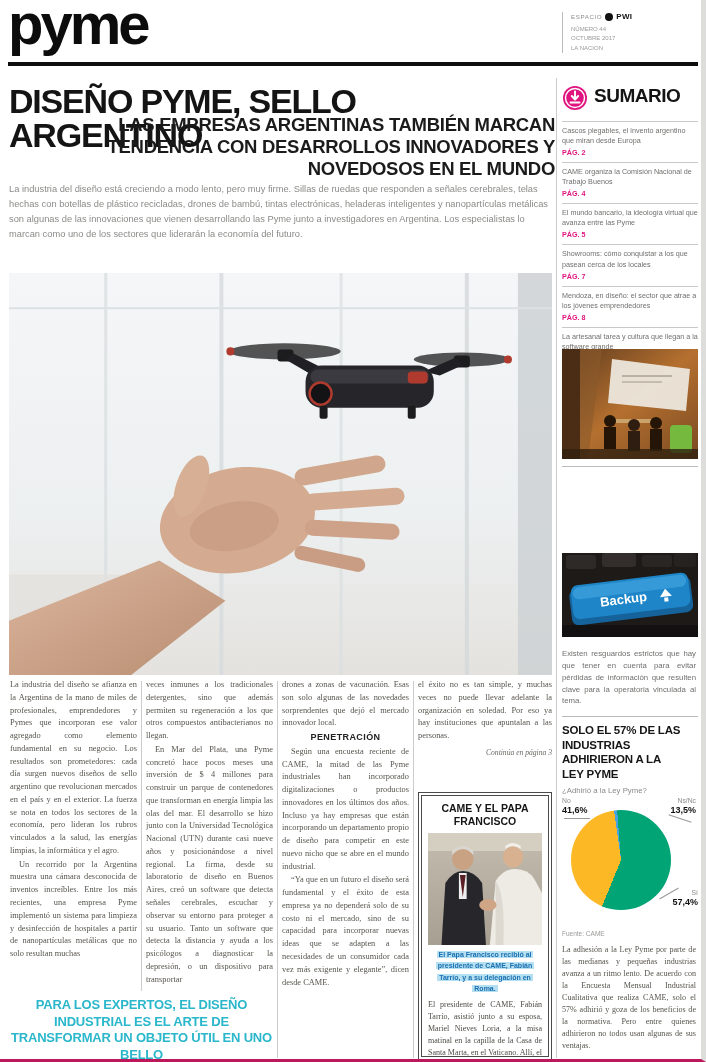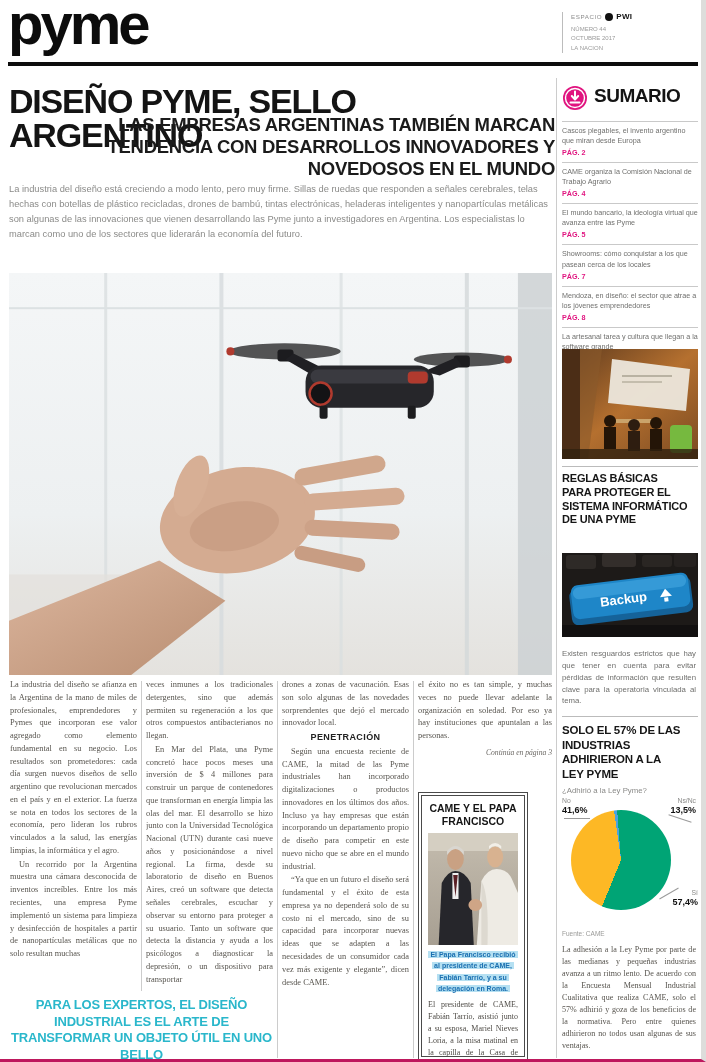--- a/index.html
+++ b/index.html
@@ -60,21 +60,21 @@
   #col3{left:282px;top:679px;width:127px;height:380px;overflow:hidden;}
   #col4-text{left:418px;top:679px;width:134px;}
   .colrule{position:absolute;width:1px;background:#cccccc;top:681px;}
   #rule-c1{left:141px;height:310px;}
   #rule-c2{left:277px;height:377px;}
   #rule-c3{left:413px;height:377px;}
   .subhead-col{text-align:center;font-family:"Liberation Sans",sans-serif;font-weight:800;font-size:9px;letter-spacing:.4px;margin:7px 0 5px;color:#222;text-indent:0 !important;}
   #continua{text-align:right;font-style:italic;font-size:7.6px;margin-top:4px;color:#6b6864;}
   #quote{left:10px;top:997px;width:263px;font-size:13px;font-weight:800;color:#2ab7cb;text-align:center;line-height:1.27;letter-spacing:-.2px;}
   
-  #came-box{left:418px;top:792px;width:110px;height:268px;border:1px solid #4a4a4a;padding:2px;box-sizing:border-box;}
+  #came-box{left:418px;top:792px;width:134px;height:268px;border:1px solid #4a4a4a;padding:2px;box-sizing:border-box;}
   #came-inner{border:1px solid #4a4a4a;height:100%;box-sizing:border-box;padding:5px 6px;overflow:hidden;}
   .box-title{text-align:center;font-weight:800;font-size:10.5px;line-height:1.2;margin:1px 0 6px;color:#151515;}
   .box-photo{width:100%;height:112px;margin-bottom:4px;}
   .box-caption{font-size:7px;font-weight:bold;text-align:center;line-height:1.6;color:#1a6fb0;}
   .box-caption span{background:#b5e0f2;padding:0 2px;box-decoration-break:clone;-webkit-box-decoration-break:clone;}
   .box-body{margin-top:5px;font-family:"Liberation Serif",serif;font-size:8px;line-height:1.5;color:#4e4b46;text-align:justify;}
 </style>
 </head>
 <body>
 
@@ -160,21 +160,21 @@
     </svg>
     <span id="sumario-title">SUMARIO</span>
   </div>
 
   <div class="abs" id="sumario-list">
     <div class="sum-item">
       <div class="sum-text">Cascos plegables, el invento argentino que miran desde Europa</div>
       <div class="sum-page">PÁG. 2</div>
     </div>
     <div class="sum-item">
-      <div class="sum-text">CAME organiza la Comisión Nacional de Trabajo Agrario</div>
+      <div class="sum-text">CAME organiza la Comisión Nacional de Trabajo Buenos</div>
       <div class="sum-page">PÁG. 4</div>
     </div>
     <div class="sum-item">
       <div class="sum-text">El mundo bancario, la ideología virtual que avanza entre las Pyme</div>
       <div class="sum-page">PÁG. 5</div>
     </div>
     <div class="sum-item">
       <div class="sum-text">Showrooms: cómo conquistar a los que pasean cerca de los locales</div>
       <div class="sum-page">PÁG. 7</div>
     </div>
@@ -209,21 +209,20 @@
       <circle cx="72" cy="76" r="6" fill="#2e1d10"></circle>
         <rect x="66" y="82" width="12" height="20" fill="#2e1d10"></rect>
       <circle cx="94" cy="74" r="6" fill="#241507"></circle>
         <rect x="88" y="80" width="12" height="22" fill="#241507"></rect>
       <rect x="108" y="76" width="22" height="28" rx="4" fill="#76b93f"></rect>
       <rect x="0" y="100" width="136" height="10" fill="#30200f" opacity="0.8"></rect>
     </svg>
   </div>
 
   <div class="abs thin-rule" id="rules-rule"></div>
-  <div class="abs" id="rules-title">REGLAS BÁSICAS PARA PROTEGER EL SISTEMA INFORMÁTICO DE UNA PYME</div>
 
   <div class="abs" id="backup-photo">
     <svg width="136" height="84" viewBox="0 0 136 84" preserveAspectRatio="none">
       <rect width="136" height="84" fill="#1d1a18"></rect>
       <rect x="4" y="2" width="30" height="14" rx="3" fill="#2e2a27"></rect>
       <rect x="40" y="0" width="34" height="14" rx="3" fill="#332e2b"></rect>
       <rect x="80" y="2" width="30" height="12" rx="3" fill="#2a2623"></rect>
       <rect x="112" y="0" width="22" height="14" rx="3" fill="#262220"></rect>
       <g transform="rotate(-7 68 46)">
         <rect x="8" y="30" width="122" height="36" rx="7" fill="#15639a"></rect>

